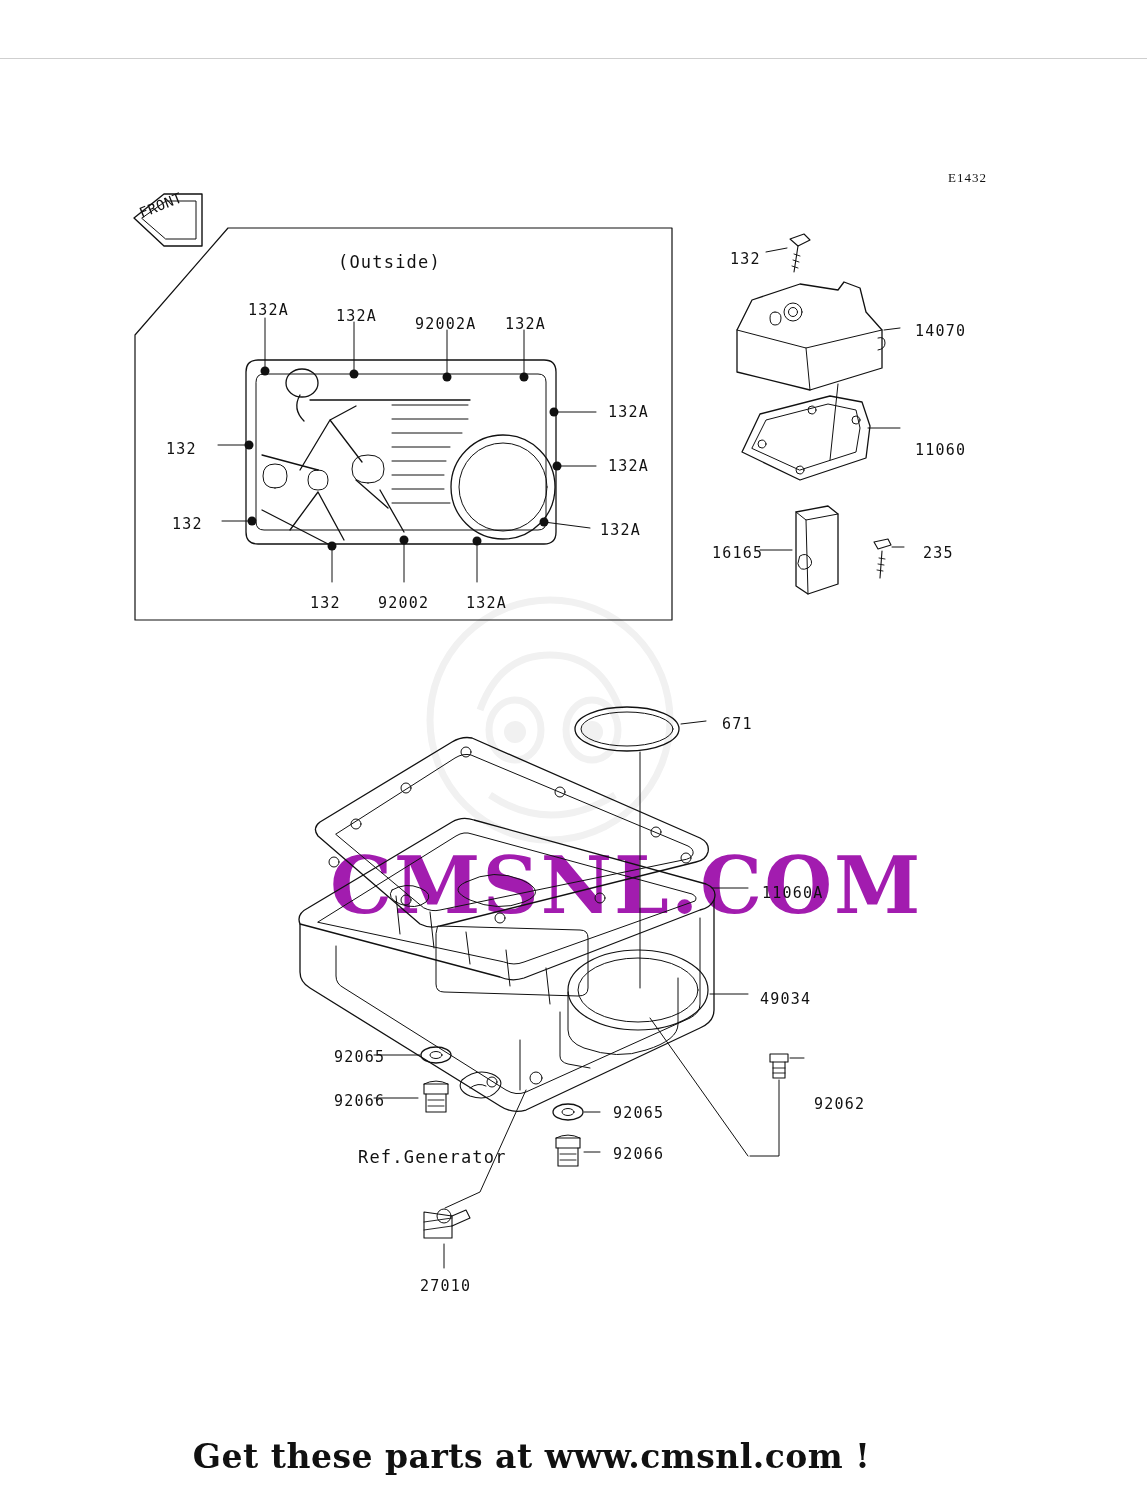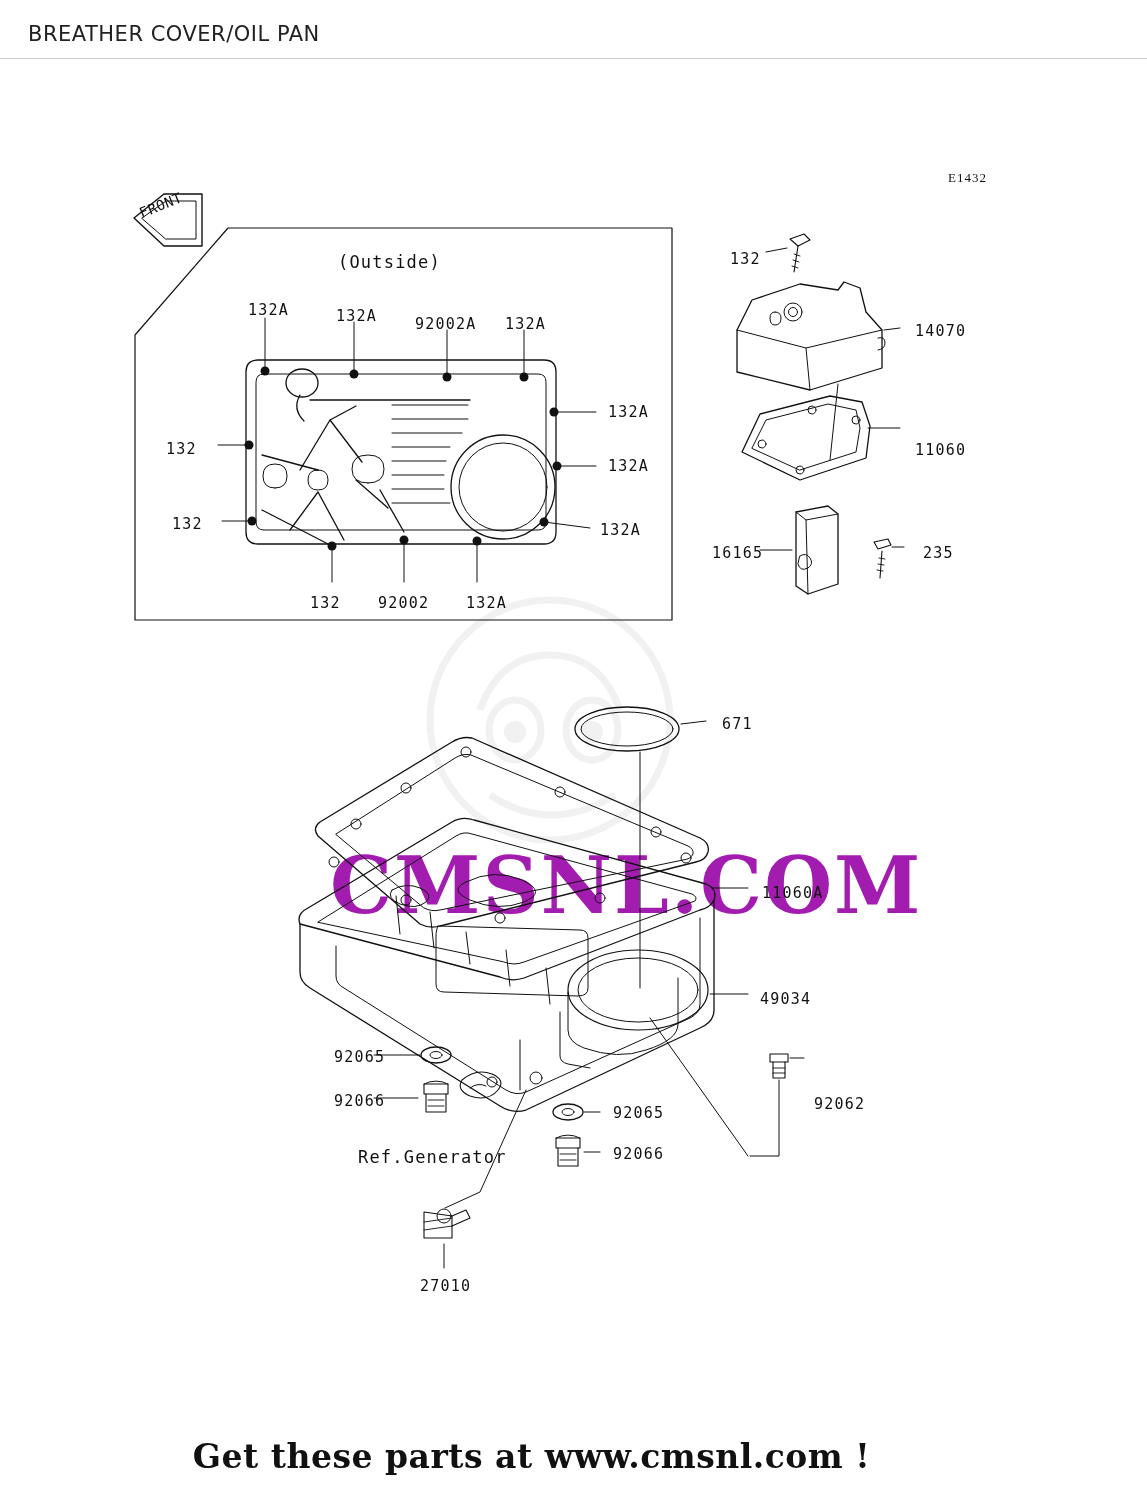--- a/index.html
+++ b/index.html
@@ -95,21 +95,20 @@
     top: 0;
     width: 1147px;
     height: 1500px;
   }
 </style>
 </head>
 <body>
 
 <div id="page">
 
-  <div class="page-title">BREATHER COVER/OIL PAN</div>
   <div class="top-rule"></div>
   <div class="diagram-code">E1432</div>
 
   <div class="watermark">
     <svg width="620" height="400" viewBox="0 0 620 400">
       <g fill="none" stroke="#f1f1f1" stroke-width="7">
         <circle cx="220" cy="130" r="120"></circle>
         <path d="M150 120 q20 -55 70 -55 q50 0 70 55"></path>
         <ellipse cx="185" cy="140" rx="26" ry="30"></ellipse>
         <ellipse cx="262" cy="140" rx="26" ry="30"></ellipse>

